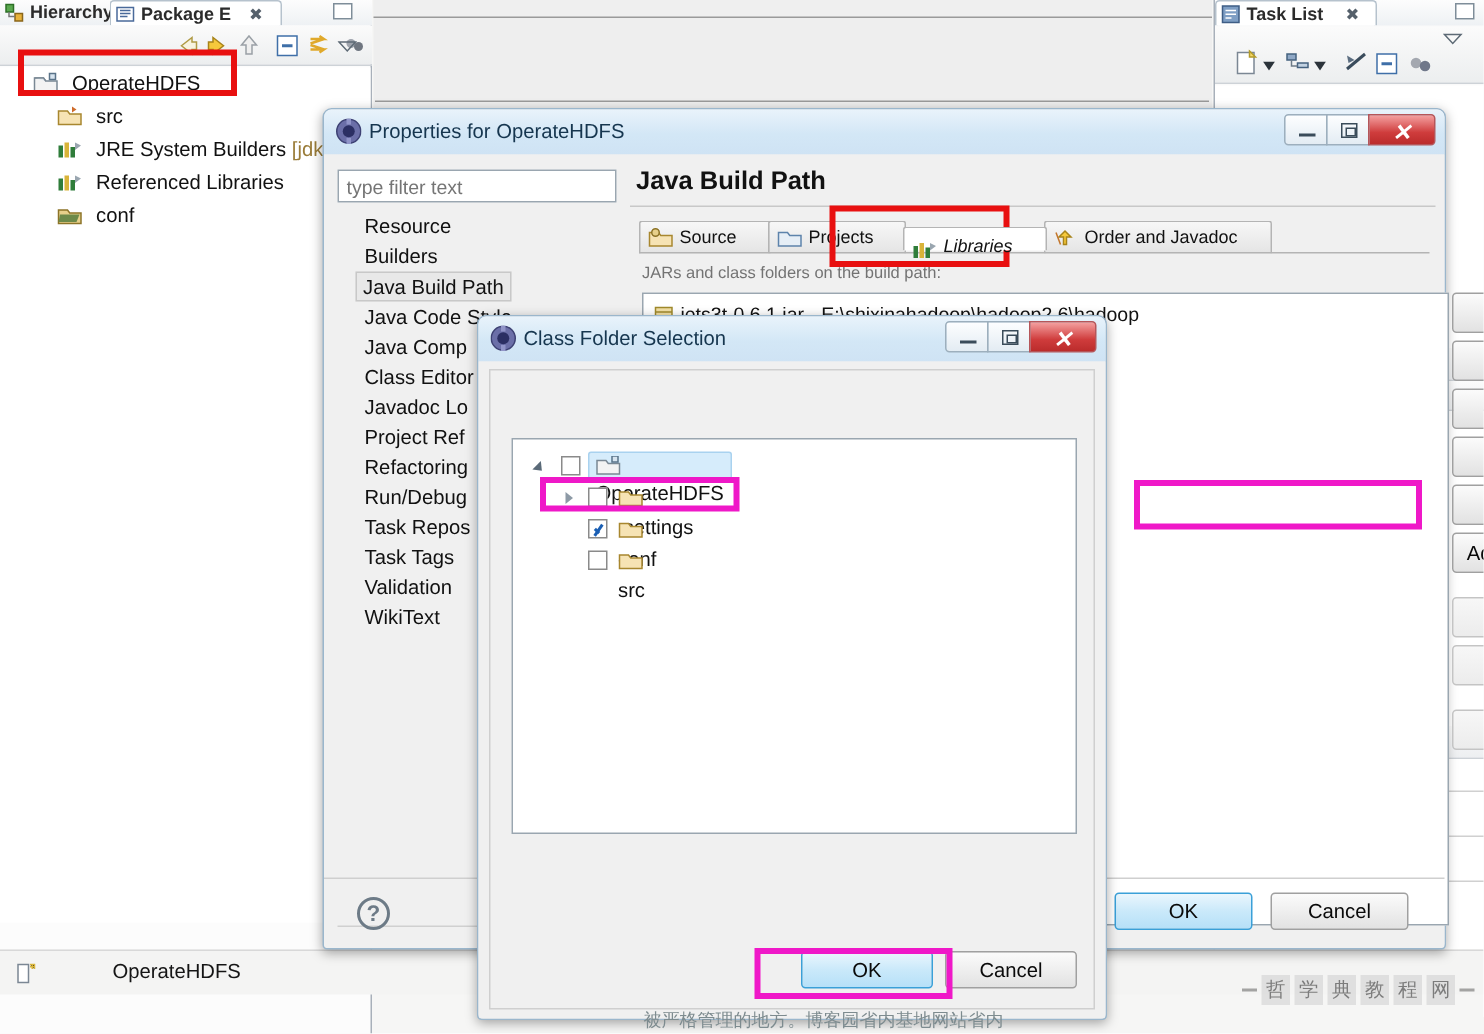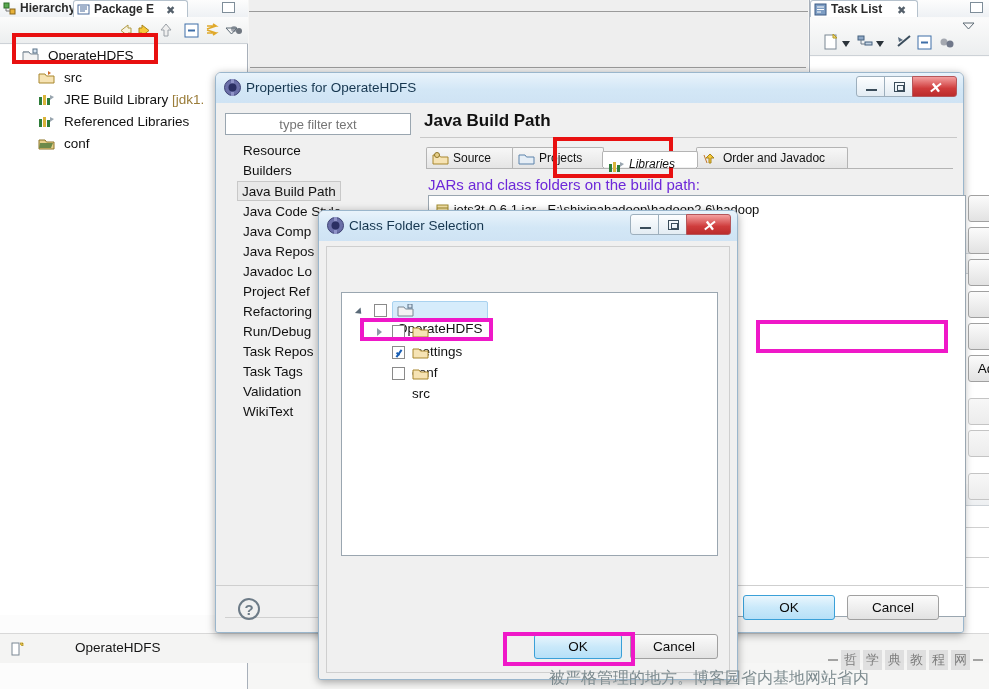--- a/index.html
+++ b/index.html
@@ -98,41 +98,41 @@
              border:1px solid #3a4c5a;}
   .wbtn .r:after{content:""; position:absolute; left:2px; top:2px; width:5px;height:4px; border:1px solid #3a4c5a;}
   .wbtn.close .x { position:absolute; left:0; right:0; top:2px; text-align:center;
                    color:#fff; font-size:15px; font-weight:bold; font-family:"Liberation Serif", serif;}
 
   
   #props { left:215px; top:72px; width:749px; height:561px; }
   #props .win-body { top:30px; }
   .p-filter { position:absolute; left:9px; top:10px; width:186px; height:22px;
               border:1px solid #9aa6b0; background:#fff; font-size:13px; color:#9a9a9a;
-              padding:3px 5px;text-align:center; }
+              padding:3px 5px; }
   .p-treelist { position:absolute; left:9px; top:38px; width:186px; height:476px; background:#f0f0f0;}
   .p-item { position:absolute; left:0; height:20px; line-height:20px; font-size:13.5px; color:#111;
             padding:0 4px; white-space:nowrap;text-align:center; }
   .p-item.sel { background:#e8e8e8; border:1px solid #c8c8c8; }
   .p-helpbtn { position:absolute; left:22px; bottom:12px; width:22px; height:22px;
                border-radius:50%; border:2px solid #6d7b87; color:#6d7b87;
                font-size:15px; font-weight:bold; text-align:center; line-height:19px; }
   .p-sep { position:absolute; left:0; right:0; height:1px; background:#d0d0d0; }
 
   .p-right { position:absolute; left:200px; top:0; right:0; bottom:0; }
   .p-h1 { position:absolute; left:8px; top:8px; font-size:17px; font-weight:bold; color:#111; }
   .p-hsep { position:absolute; left:4px; top:34px; right:6px; height:1px; background:#c8c8c8; }
   .p-tabs { position:absolute; left:10px; top:42px; height:24px; }
   .p-tab { position:absolute; top:2px; height:22px; line-height:21px; font-size:12px; color:#111;
            padding:0 8px 0 26px; background:linear-gradient(#f7f7f7,#e4e4e4);
            border:1px solid #b4b4b4; border-bottom:none; border-radius:2px 2px 0 0; white-space:nowrap;}
   .p-tab.active { top:6px; height:16px; line-height:25px; background:#fff; border-color:#b4b4b4; z-index:3;font-style:italic;}
   .p-tab .ti { position:absolute; left:5px; top:4px; width:17px; height:14px; }
   .p-tabline { position:absolute; left:10px; top:65px; right:10px; height:1px; background:#b4b4b4; }
-  .p-sublabel { position:absolute; left:12px; top:73px; font-size:15px; color:#6d28d9; }
+  .p-sublabel { position:absolute; left:12px; top:73px; font-size:11px; color:#737373; }
   .p-listbox { position:absolute; left:12px; top:92px; width:538px; height:422px;
                background:#fff; border:1px solid #9aa6b0; overflow:hidden;}
   .p-jar { position:absolute; left:6px; top:6px; font-size:13px; color:#111; white-space:nowrap;}
 
   .p-btncol { position:absolute; left:552px; top:92px; width:187px; }
   .btn { display:block; width:187px; height:27px; line-height:25px; text-align:center;
          font-size:13.5px; color:#0a0a0a; background:linear-gradient(#fbfbfb,#e2e2e2);
          border:1px solid #a0a0a0; border-radius:3px; margin-bottom:5px; }
   .btn.dis { color:#9b9b9b; background:linear-gradient(#f7f7f7,#ececec); border-color:#c4c4c4; }
   .btn.gap { margin-top:16px; }
@@ -177,22 +177,22 @@
   .hl { position:absolute; pointer-events:none; }
   .hl.red { border:4px solid #e81010; }
   .hl.magenta { border:4px solid #ef18c8; }
 
   
   .wm { position:absolute; right:6px; bottom:18px; height:22px; display:flex; align-items:center;
         gap:3px; opacity:.75; }
   .wm .k { font-size:13px; color:#555; background:#d9d9d9; padding:1px 3px;
            font-family:"DejaVu Sans", sans-serif; }
   .wm .bar { width:10px; height:2px; background:#888; }
-  .wm-sub { position:absolute; right:0; bottom:0; width:560px; text-align:center;
-            font-size:16px; color:#7d8b8f; overflow:hidden; white-space:nowrap;
+  .wm-sub { position:absolute; right:0; bottom:0; width:560px; text-align:left;
+            font-size:12px; color:#7d8b8f; overflow:hidden; white-space:nowrap;
             font-family:Liberation Serif, serif; }
 </style>
 </head>
 <body>
 
 <div id="root">
 
   <div class="ide">
 
     <div class="ide-left-pane">
@@ -282,21 +282,21 @@
         </div>
         <div class="tree-row" style="top:44px; left:38px;">
           <span class="ficon">
             <svg width="17" height="15">
                 <rect x="1" y="5" width="3" height="8" fill="#2f7d3a"></rect>
                 <rect x="5" y="3" width="3" height="10" fill="#d9b43a"></rect>
                 <rect x="9" y="6" width="3" height="7" fill="#2f7d3a"></rect>
                 <path d="M12 3 l4 2 -4 3" fill="#9aa6b0"></path>
               </svg>
           </span>
-          <span class="lbl"><span>JRE Build Library </span><span class="dim">[jdk1.</span></span>
+          <span class="lbl"><span>JRE System Builders </span><span class="dim">[jdk1.</span></span>
         </div>
         <div class="tree-row" style="top:66px; left:38px;">
           <span class="ficon">
             <svg width="17" height="15">
                 <rect x="1" y="5" width="3" height="8" fill="#2f7d3a"></rect>
                 <rect x="5" y="3" width="3" height="10" fill="#d9b43a"></rect>
                 <rect x="9" y="6" width="3" height="7" fill="#2f7d3a"></rect>
                 <path d="M12 3 l4 2 -4 3" fill="#9aa6b0"></path>
               </svg>
           </span>
@@ -447,21 +447,21 @@
     </div>
     <div class="win-body">
 
       <input class="p-filter" placeholder="type filter text" style="">
       <div class="p-treelist">
         <div class="p-item" style="top:0px; left:14px;"><span>Resource</span></div>
         <div class="p-item" style="top:20px; left:14px;"><span>Builders</span></div>
         <div class="p-item sel" style="top:40px; left:12px;"><span>Java Build Path</span></div>
         <div class="p-item" style="top:61px; left:14px;"><span>Java Code Style</span></div>
         <div class="p-item" style="top:81px; left:14px;"><span>Java Comp</span></div>
-        <div class="p-item" style="top:101px; left:14px;"><span>Java Repos</span></div>
+        <div class="p-item" style="top:101px; left:14px;"><span>Class Editor</span></div>
         <div class="p-item" style="top:121px; left:14px;"><span>Javadoc Lo</span></div>
         <div class="p-item" style="top:141px; left:14px;"><span>Project Ref</span></div>
         <div class="p-item" style="top:161px; left:14px;"><span>Refactoring</span></div>
         <div class="p-item" style="top:181px; left:14px;"><span>Run/Debug</span></div>
         <div class="p-item" style="top:201px; left:14px;"><span>Task Repos</span></div>
         <div class="p-item" style="top:221px; left:14px;"><span>Task Tags</span></div>
         <div class="p-item" style="top:241px; left:14px;"><span>Validation</span></div>
         <div class="p-item" style="top:261px; left:14px;"><span>WikiText</span></div>
       </div>
       <div class="p-sep" style="left:9px; width:186px; top:514px;"></div>

